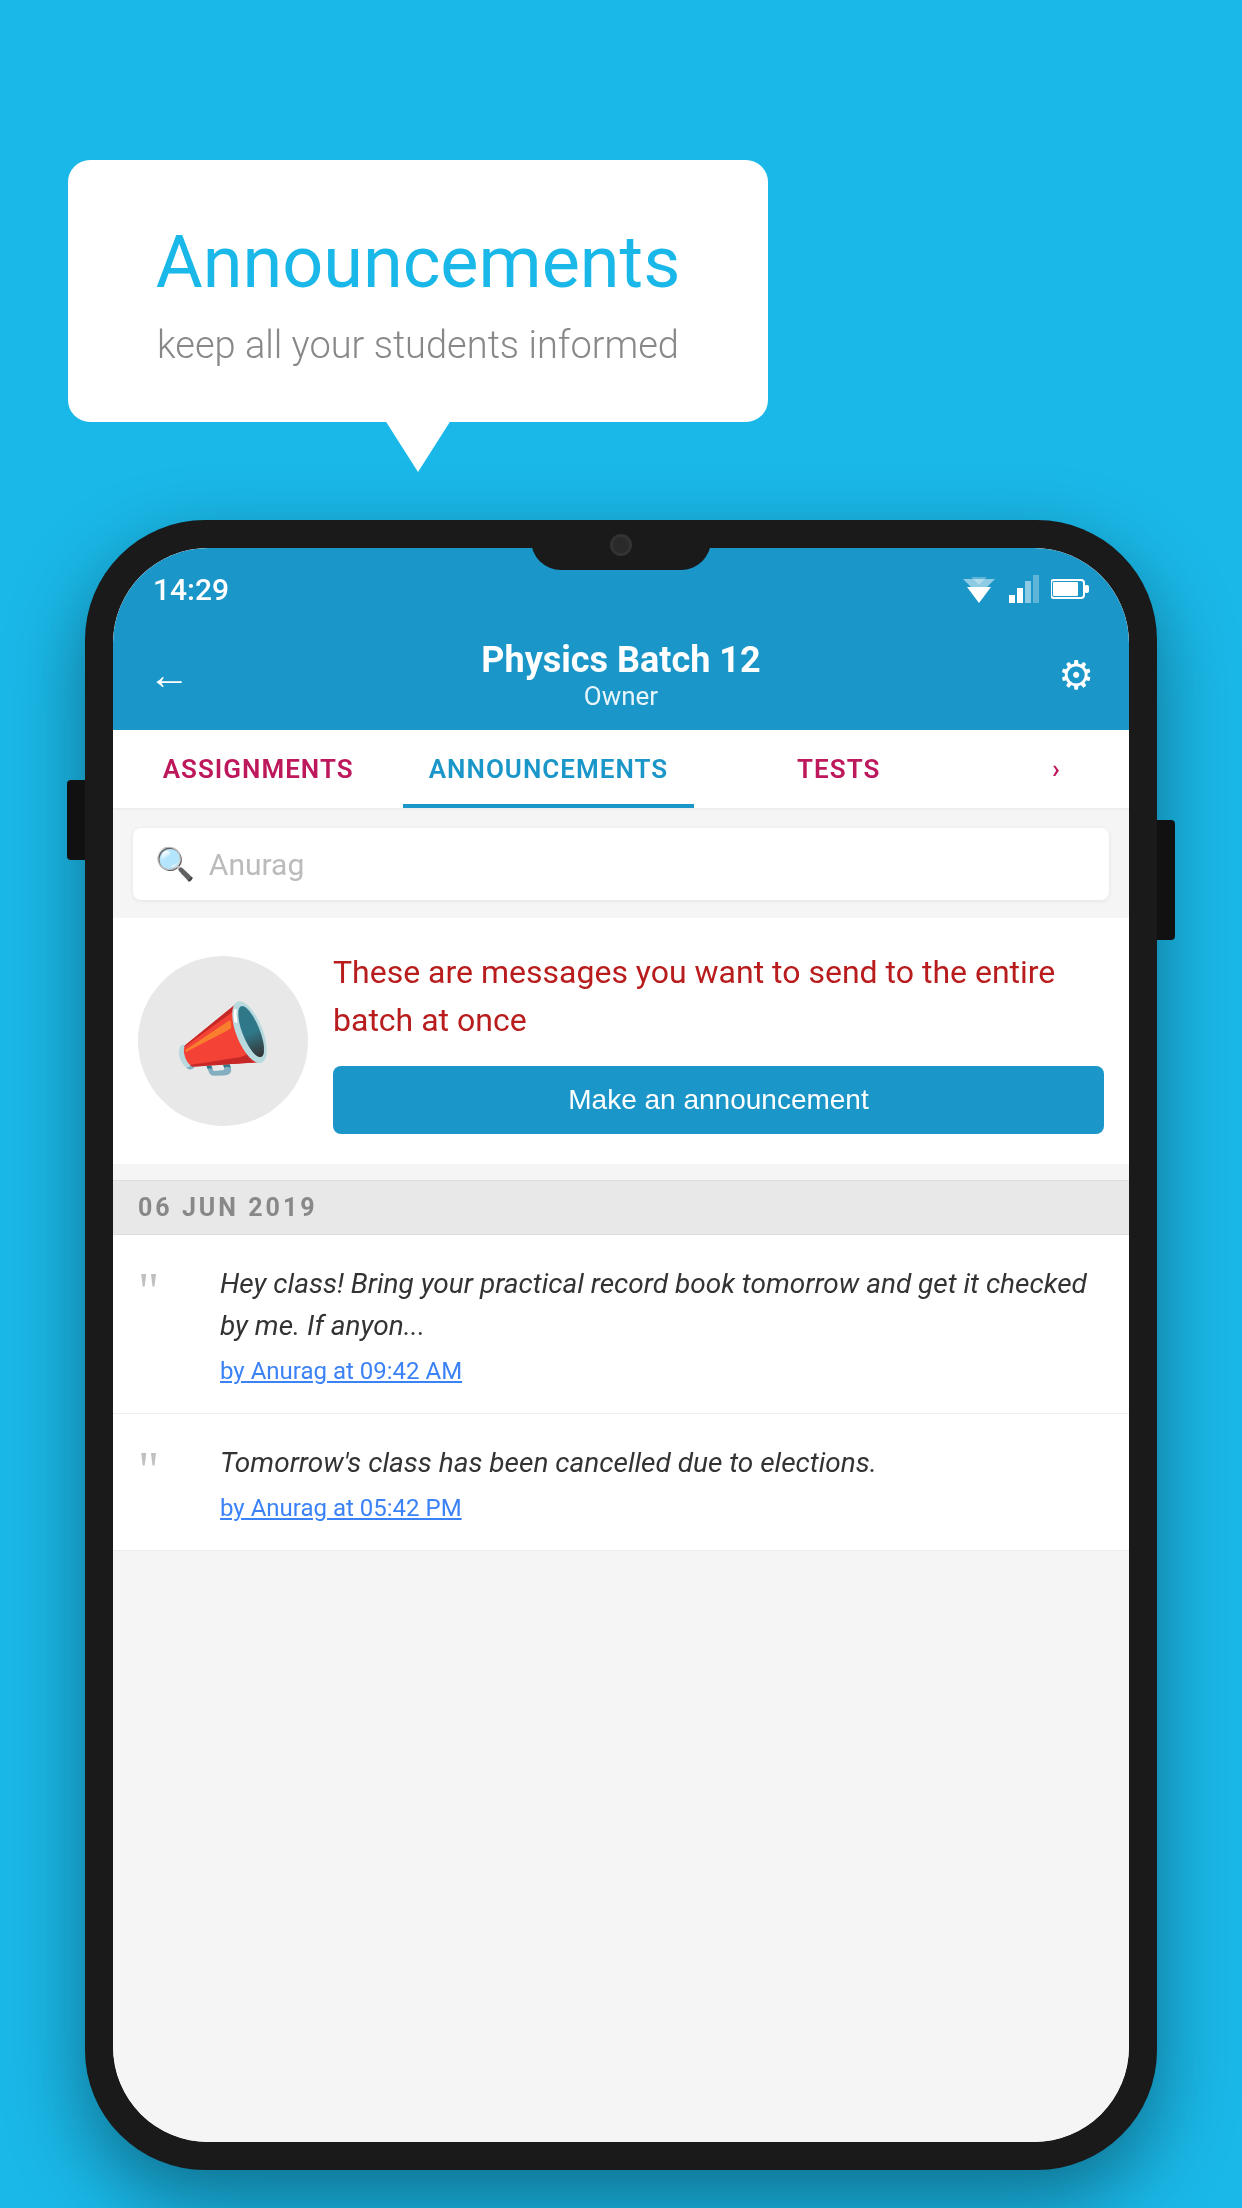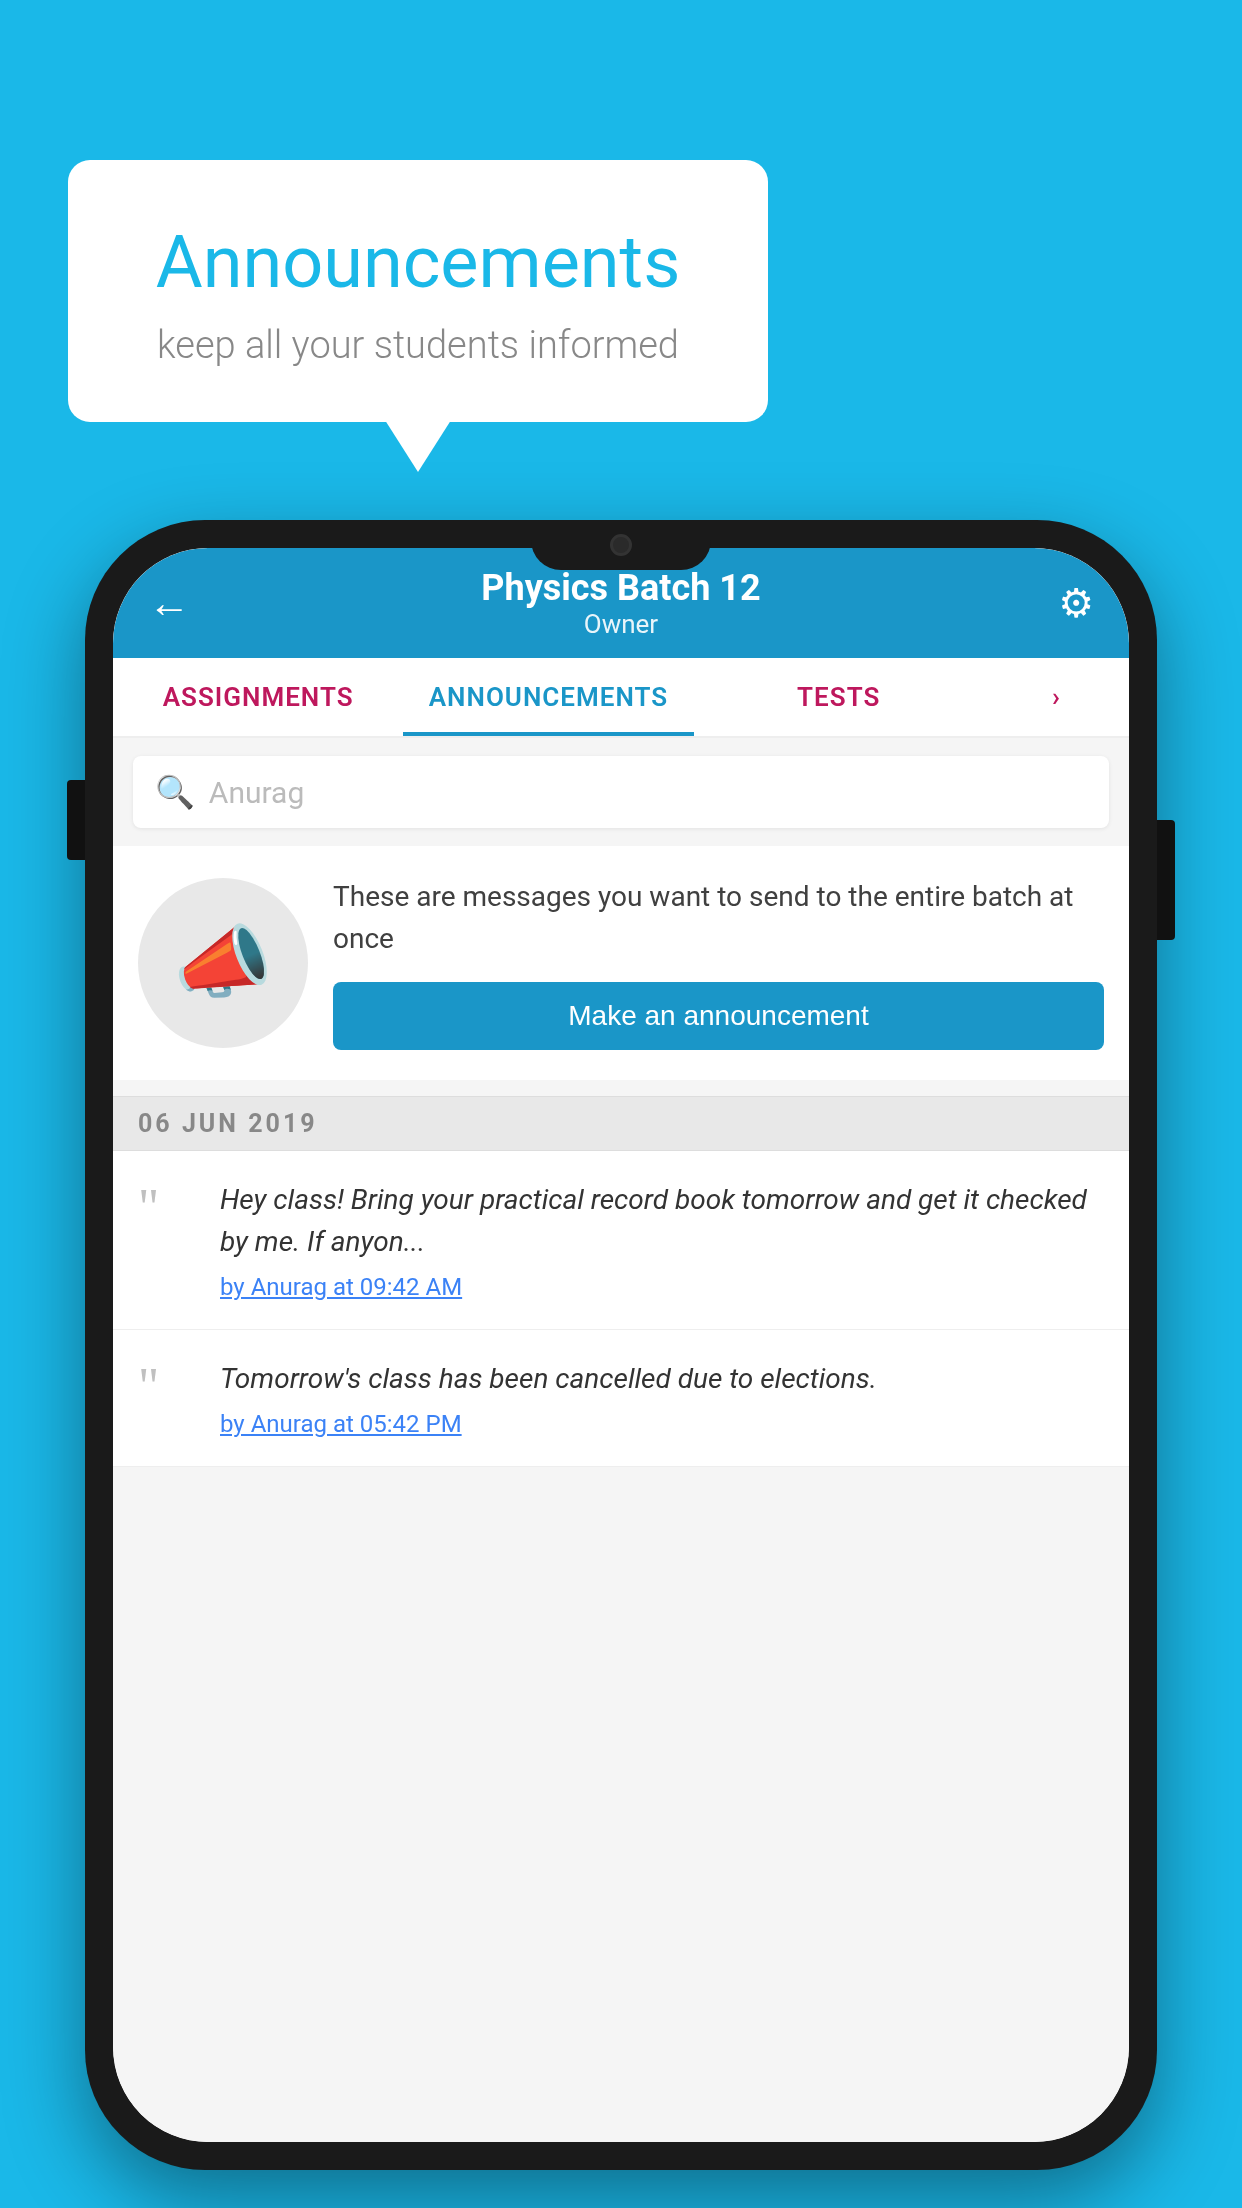--- a/index.html
+++ b/index.html
@@ -297,22 +297,22 @@
     .megaphone-icon {
       font-size: 80px;
       color: #4a7fa5;
     }
 
     .cta-right {
       flex: 1;
     }
 
     .cta-text {
-      color: #404040;
-      font-size: 28px;
+      color: #b91c1c;
+      font-size: 32px;
       line-height: 1.5;
       margin-bottom: 22px;
     }
 
     .cta-button {
       background: #1a96c8;
       color: white;
       border: none;
       border-radius: 8px;
       padding: 18px 17px;
@@ -395,20 +395,44 @@
 </div>
 
 <div class="phone-wrapper">
   <div class="phone-outer">
     <div class="notch">
       <div class="notch-camera"></div>
     </div>
     <div class="phone-screen">
       <div class="phone-screen-inner">
 
+        <div class="status-bar">
+          <span class="status-time">14:29</span>
+          <div class="status-icons">
+
+            <svg width="36" height="28" viewBox="0 0 36 28">
+              <polygon points="18,28 6,12 30,12" fill="white"></polygon>
+              <polygon points="18,20 2,4 34,4" fill="white" opacity="0.5"></polygon>
+              <polygon points="18,10 10,2 26,2" fill="white" opacity="0.3"></polygon>
+            </svg>
+
+            <svg width="30" height="28" viewBox="0 0 30 28">
+              <rect x="0" y="20" width="6" height="8" fill="white"></rect>
+              <rect x="8" y="13" width="6" height="15" fill="white"></rect>
+              <rect x="16" y="6" width="6" height="22" fill="white" opacity="0.5"></rect>
+              <rect x="24" y="0" width="6" height="28" fill="white" opacity="0.3"></rect>
+            </svg>
+
+            <svg width="38" height="22" viewBox="0 0 38 22">
+              <rect x="0" y="2" width="33" height="18" rx="3" stroke="white" stroke-width="2" fill="none"></rect>
+              <rect x="33" y="7" width="5" height="8" rx="2" fill="white"></rect>
+              <rect x="2" y="4" width="25" height="14" rx="1" fill="white"></rect>
+            </svg>
+          </div>
+        </div>
 
         <div class="app-bar">
           <span class="back-btn">←</span>
           <div class="app-bar-title-section">
             <div class="app-bar-title">Physics Batch 12</div>
             <div class="app-bar-subtitle">Owner</div>
           </div>
           <span class="gear-btn">⚙</span>
         </div>
 

